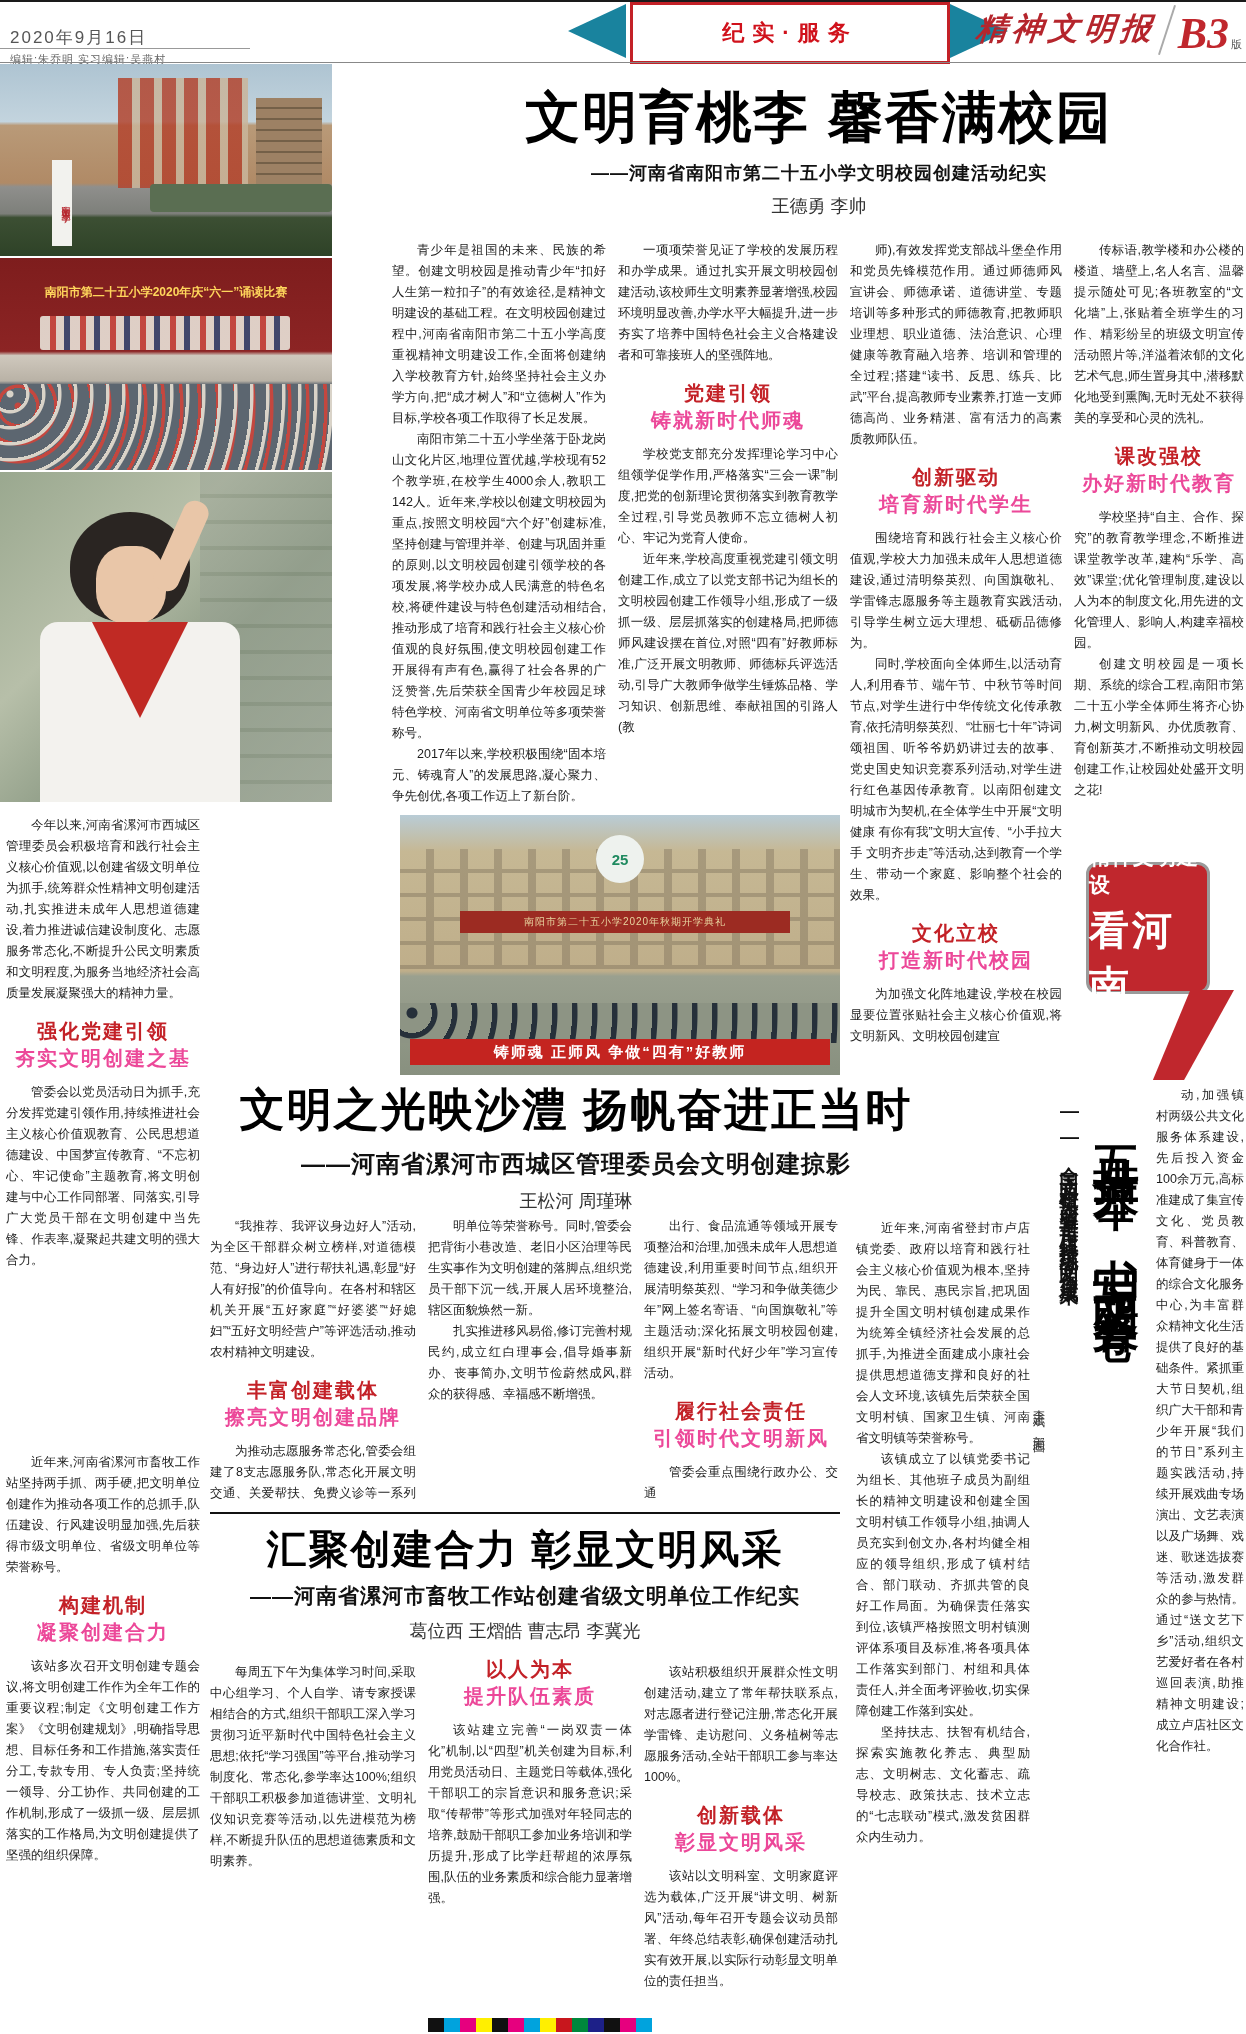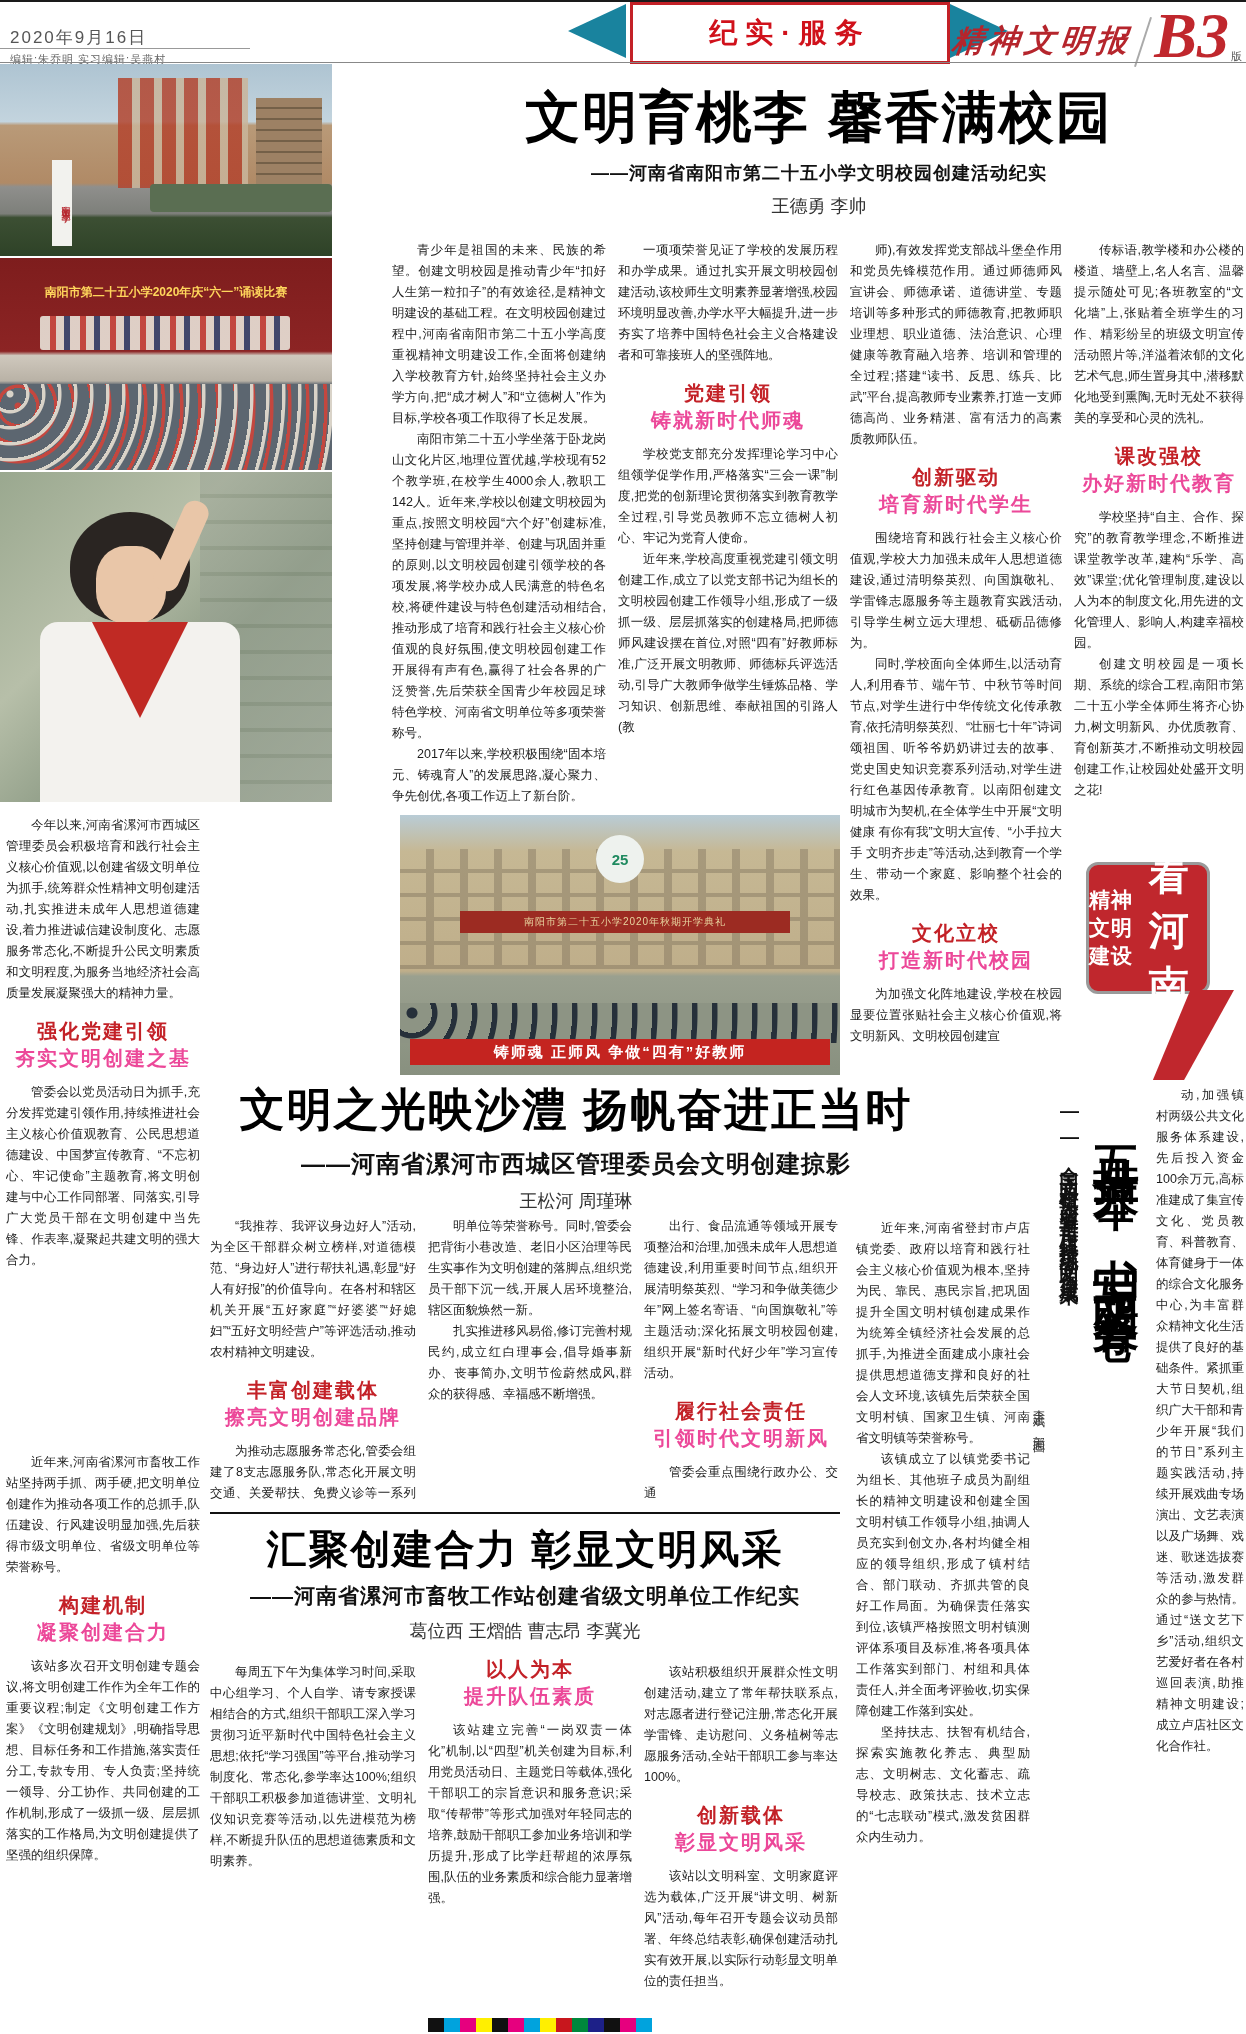--- a/index.html
+++ b/index.html
@@ -8,27 +8,27 @@
   .abs{position:absolute;}
   .topline{position:absolute;left:0;top:0;width:1246px;height:2px;background:#1a1a1a;}
   .hdr-date{position:absolute;left:10px;top:26px;font-size:17px;color:#555;letter-spacing:2px;}
   .hdr-date-rule{position:absolute;left:0px;top:48px;width:250px;height:1px;background:#999;}
   .hdr-editors{position:absolute;left:10px;top:52px;font-size:11px;color:#666;letter-spacing:1px;}
   .sec-arrow{position:absolute;top:4px;width:58px;height:54px;background:#19839e;}
   .sec-arrow.left{left:568px;clip-path:polygon(100% 0,100% 100%,0 50%);}
   .sec-arrow.right{left:950px;clip-path:polygon(0 0,100% 50%,0 100%);}
   .sec-box{position:absolute;left:630px;top:2px;width:314px;height:56px;background:#fff;
            border:3px solid #c32127;display:flex;align-items:center;justify-content:center;}
-  .sec-box span{font-size:28px;font-weight:bold;color:#d0111b;letter-spacing:8px;}
+  .sec-box span{font-size:22px;font-weight:bold;color:#d0111b;letter-spacing:8px;}
   .masthead{position:absolute;right:4px;top:4px;display:flex;align-items:flex-end;}
   .mh-name{font-family:"Liberation Serif", serif;font-style:italic;font-weight:bold;
            color:#b5252c;font-size:31px;letter-spacing:5px;padding-bottom:6px;transform:skewX(-6deg);}
   .mh-slash{width:2px;height:52px;background:#aaa;transform:rotate(18deg);margin:0 10px;}
   .mh-b3{font-family:"Liberation Serif", serif;font-style:italic;font-weight:bold;
-         color:#c0272d;font-size:64px;line-height:1;}
+         color:#c0272d;font-size:44px;line-height:1;}
   .mh-ban{font-size:11px;color:#555;padding:0 0 4px 2px;}
   .hdr-rule{position:absolute;left:0;top:62px;width:1246px;height:1px;background:#888;}
 
   
   .photo{position:absolute;overflow:hidden;}
 
   
   .hl{position:absolute;text-align:center;}
   .hl .t1{font-weight:900;color:#000;letter-spacing:2px;line-height:1.15;}
   .hl .t2{font-weight:600;color:#111;margin-top:12px;letter-spacing:1px;}
@@ -36,21 +36,21 @@
 
   
   .col{position:absolute;overflow:hidden;text-align:justify;font-size:12.5px;line-height:21px;color:#1c1c1c;}
   .col p{margin:0;text-indent:2em;}
   .sh{text-align:center;margin:14px 0 10px 0;font-weight:bold;line-height:1.35;}
   .sh .red{color:#c32127;font-size:20px;letter-spacing:2px;}
   .sh .blk{color:#ec4899;font-size:20px;letter-spacing:2px;}
 
   
   .badge-sq{position:absolute;left:1086px;top:862px;width:124px;height:132px;background:#c0272d;
-            border:3px solid #9a9a9a;border-radius:12px;display:flex;flex-direction:row;
+            border:3px solid #9a9a9a;border-radius:12px;display:flex;flex-direction:column;
             align-items:center;justify-content:center;box-sizing:border-box;}
   .badge-sq .l1{color:#fff;font-weight:bold;font-size:21px;letter-spacing:1px;}
   .badge-sq .l2{color:#fff;font-weight:900;font-size:40px;letter-spacing:3px;margin-top:4px;}
   .badge-tail{position:absolute;left:1130px;top:990px;width:104px;height:90px;background:#c0272d;
               clip-path:polygon(58% 0,100% 0,52% 100%,22% 100%);}
 
   
   .vert{writing-mode:vertical-rl;text-orientation:upright;}
   .v-title{position:absolute;left:1086px;top:1110px;height:880px;font-size:46px;font-weight:900;
            color:#000;letter-spacing:12px;}

